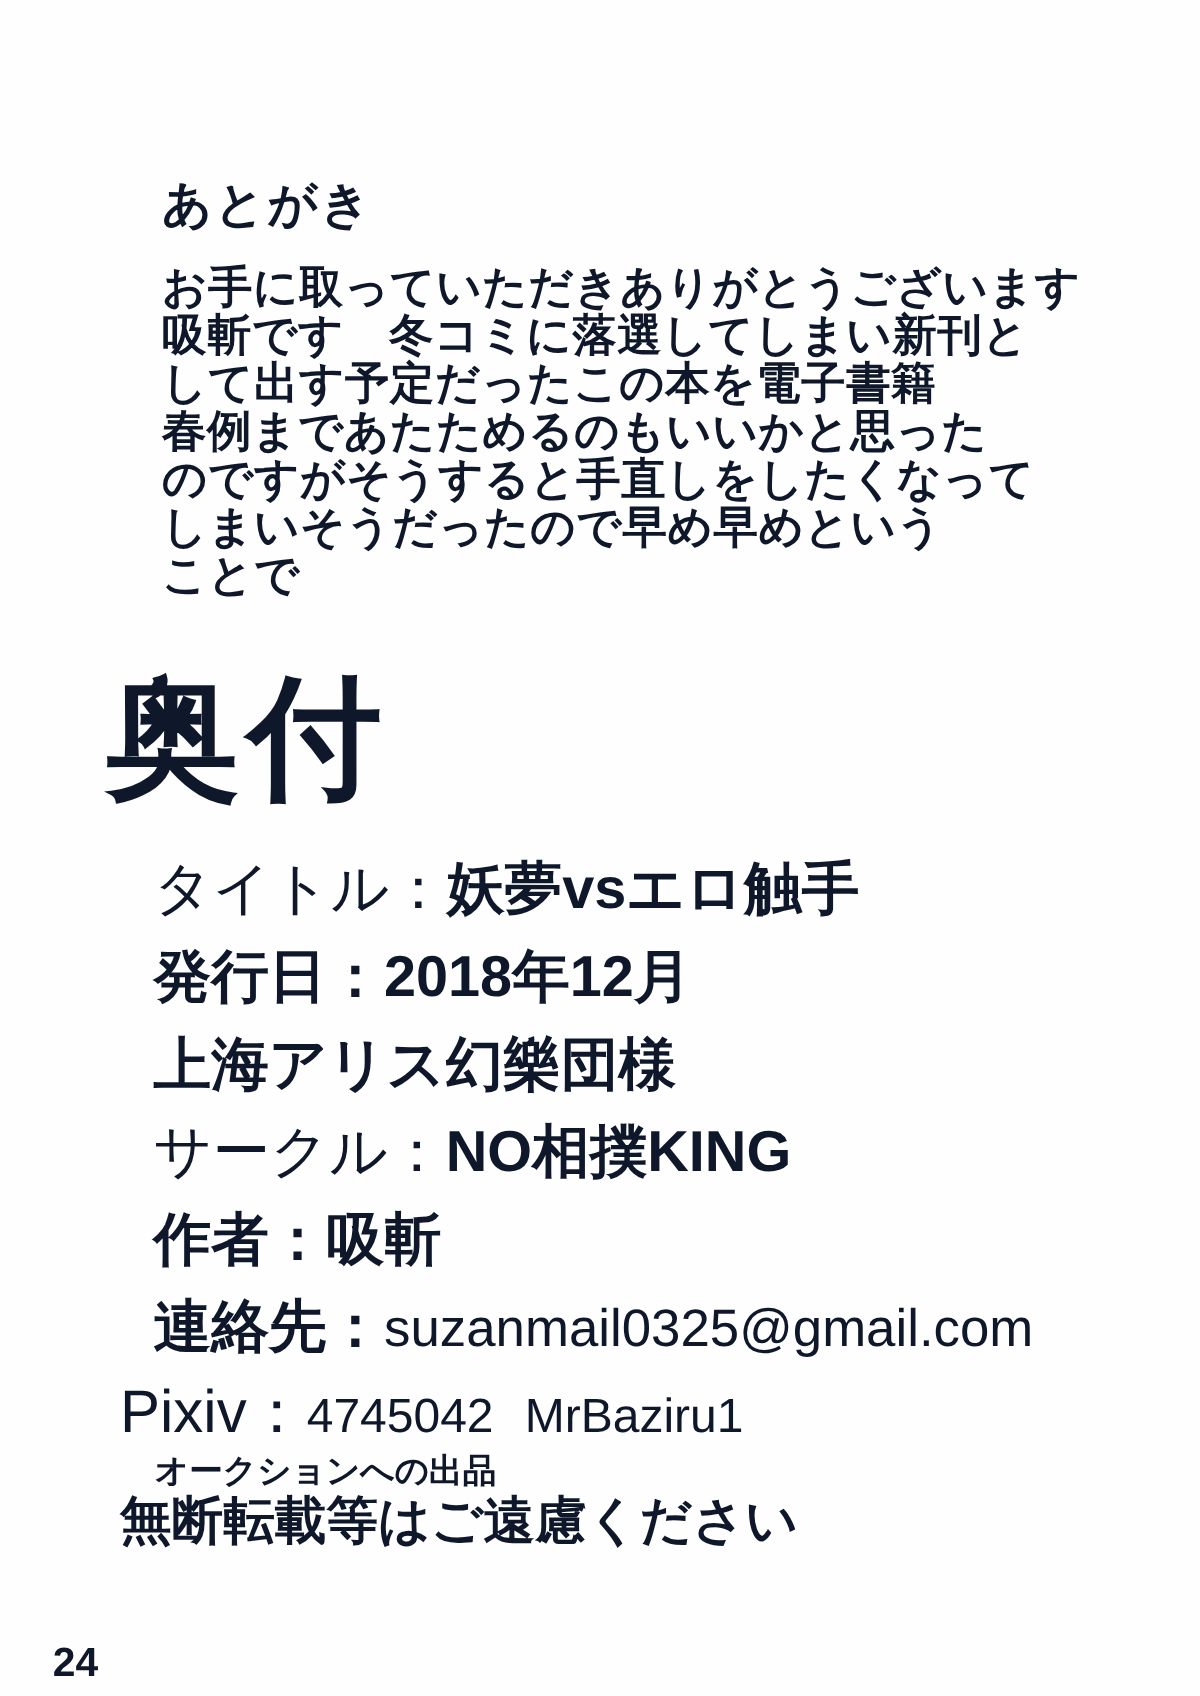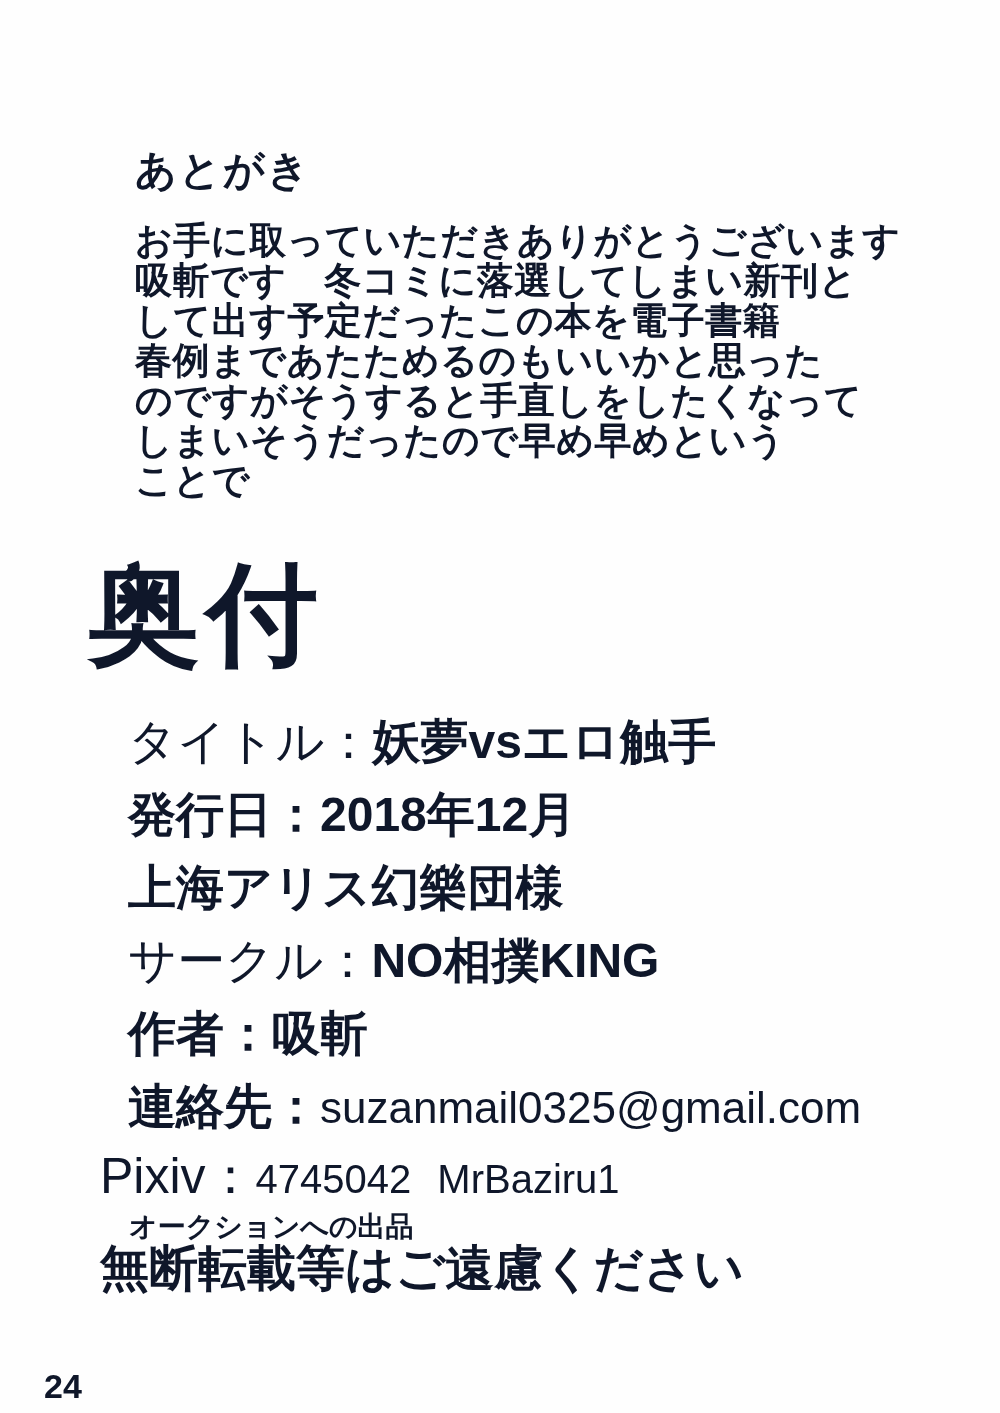--- a/index.html
+++ b/index.html
@@ -112,21 +112,21 @@
     font-family: "Liberation Serif", serif;
     font-weight: 600;
     white-space: nowrap;
   }
   .notice-1 {
     font-size: 28px;
     line-height: 41px;
     margin-left: 29px;
   }
   .notice-2 {
-    font-size: 49px;
+    font-size: 43px;
     line-height: 43px;
   }
 
   
   .page-number {
     position: absolute;
     left: 44px;
     top: 1367px;
     font-family: "Liberation Sans", sans-serif;
     font-weight: 700;

